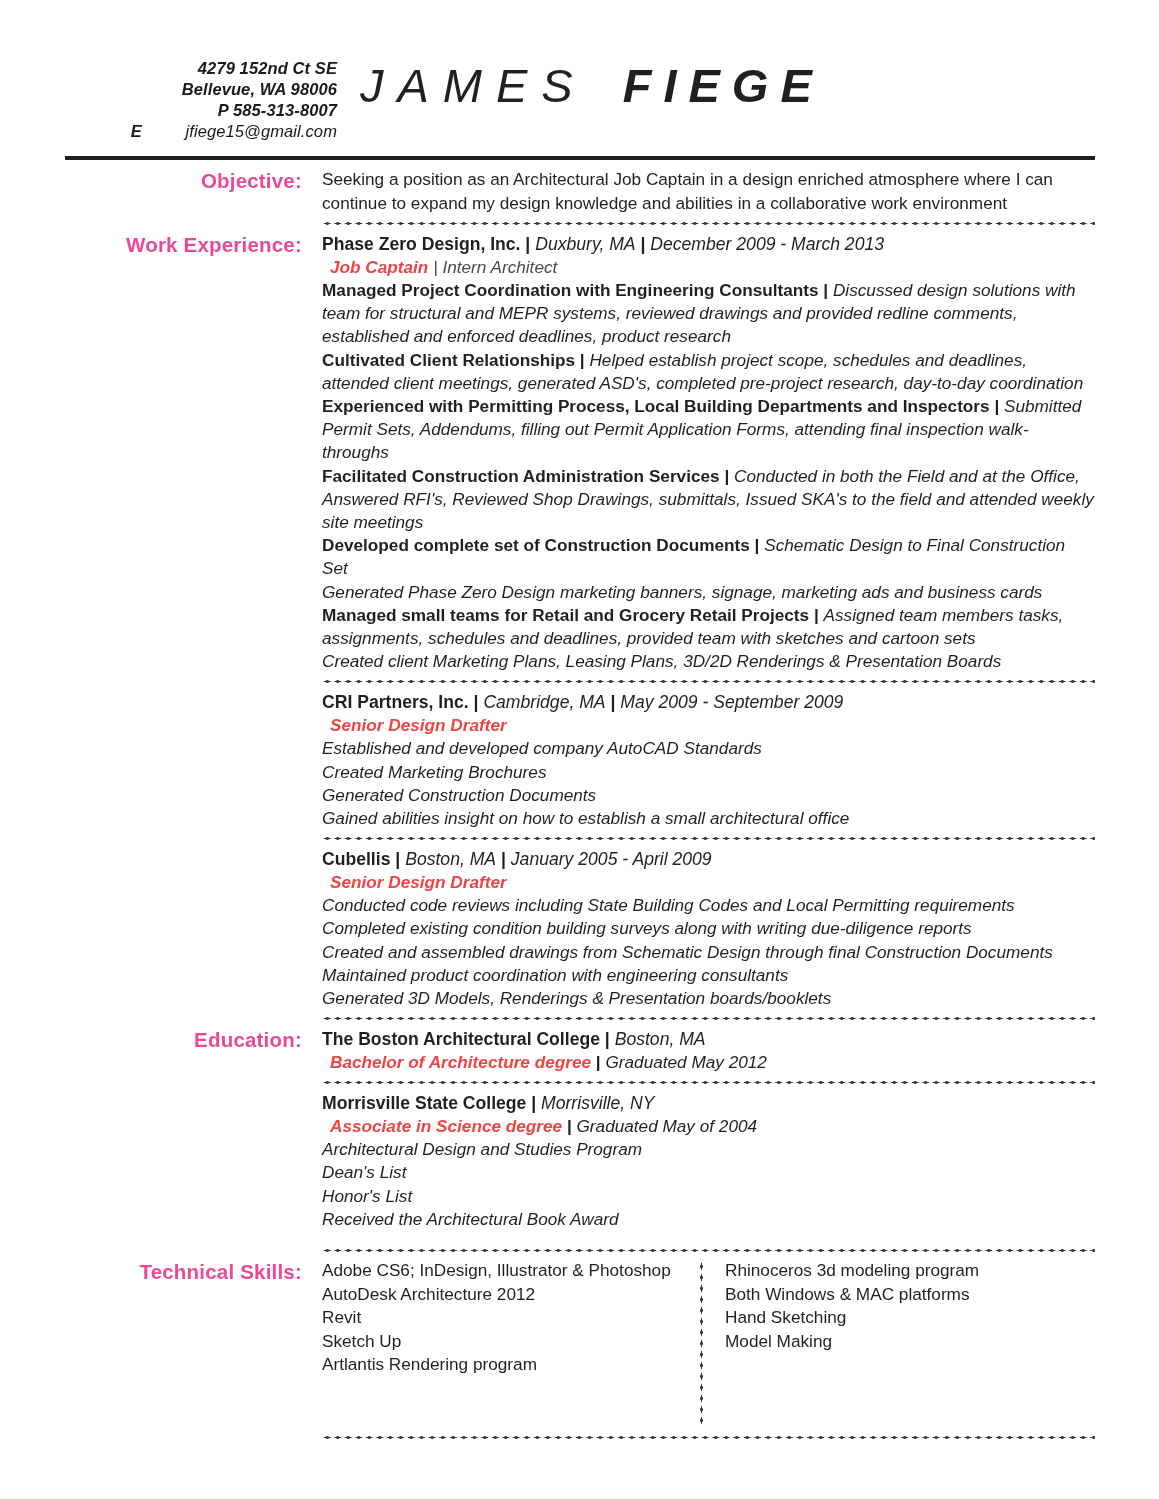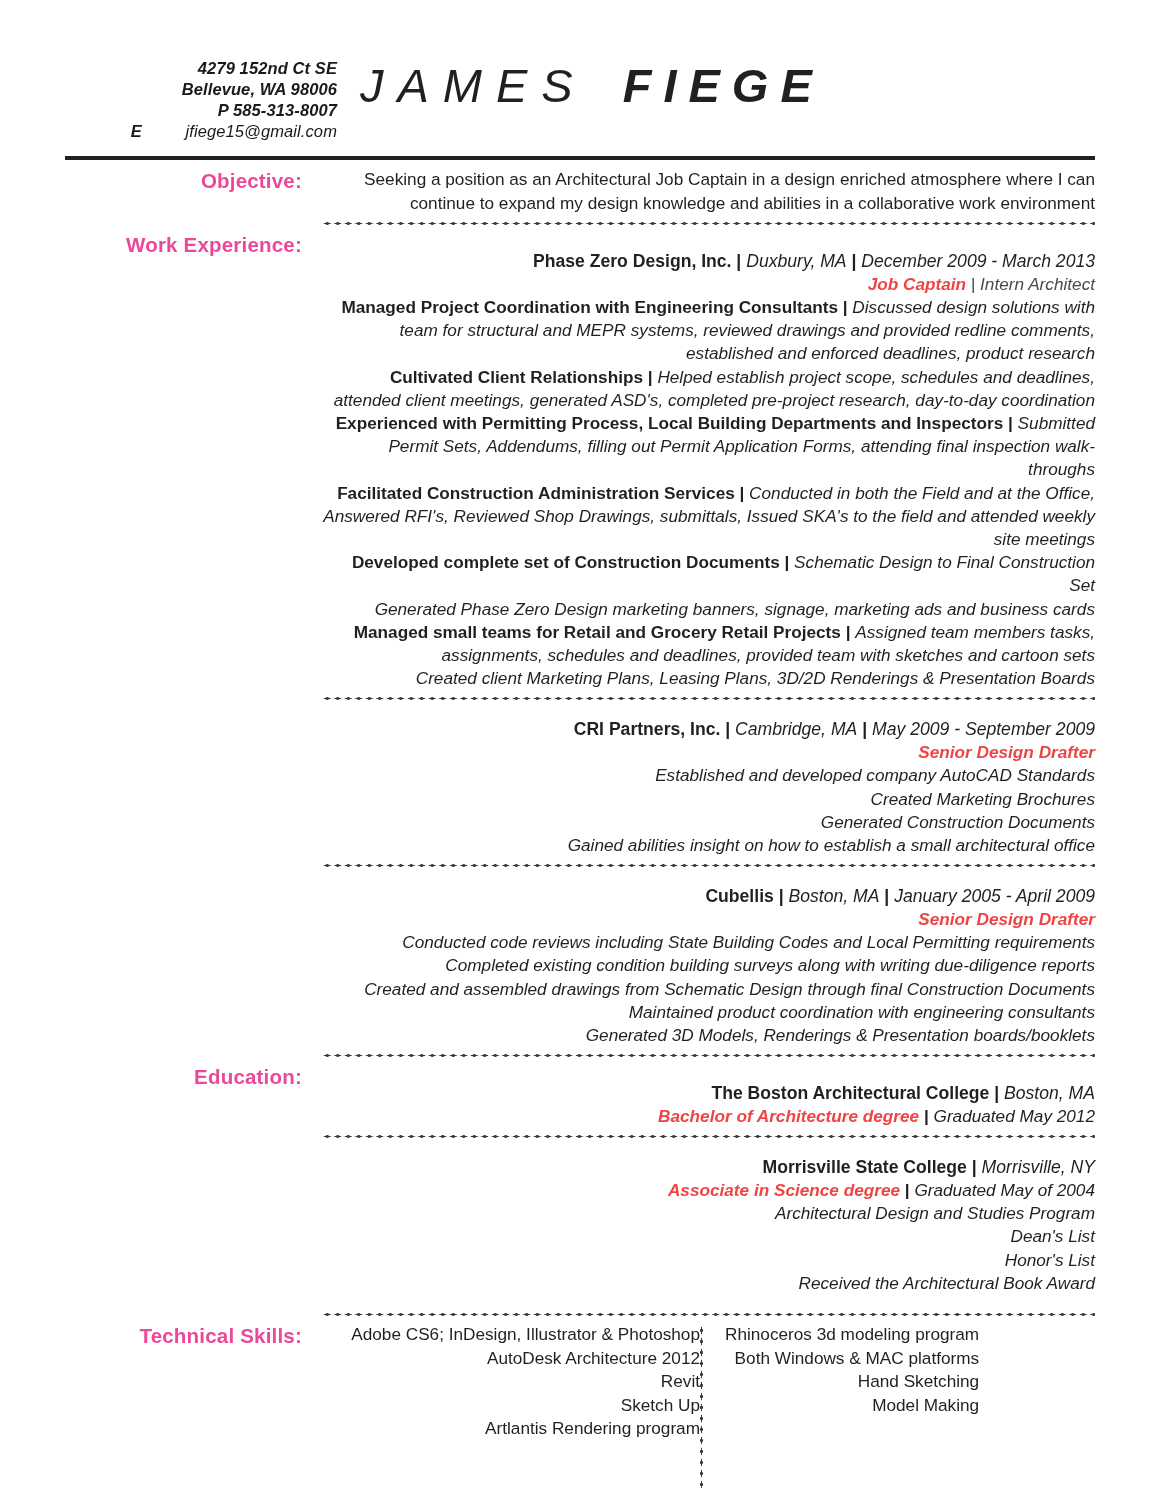--- a/index.html
+++ b/index.html
@@ -77,21 +77,20 @@
     width: 322px;
     flex: 0 0 322px;
     padding-right: 20px;
     box-sizing: border-box;
     text-align: right;
   }
   .content {
     flex: 1 1 auto;
     padding-right: 64px;
     box-sizing: border-box;
-    text-align: right;
   }
 
   .sec-head {
     font-size: 20.5px;
     font-weight: bold;
     color: #ec4899;
     letter-spacing: 0.2px;
     line-height: 26px;
   }
 
@@ -116,21 +115,21 @@
     font-size: 17.2px;
     line-height: 23.2px;
     color: #231f20;
   }
   .b { font-weight: bold; }
   .i { font-style: italic; }
   .orange-bi { color: #ef4444; font-weight: bold; font-style: italic; margin-left: 8px; }
   .grey-i { color: #4a4a4a; font-style: italic; }
   .sep { font-weight: bold; }
 
-  .org { font-size: 17.6px; line-height: 24px; margin-top: 17px; }
+  .org { font-size: 17.6px; line-height: 24px; }
   .org .nm { font-weight: bold; }
   .role { font-size: 17.2px; line-height: 23px; }
 
   .block { margin-bottom: 0; }
 
   
   .skills-wrap { display: flex; position: relative; }
   .skills-col {
     font-size: 17.2px;
     line-height: 23.5px;

